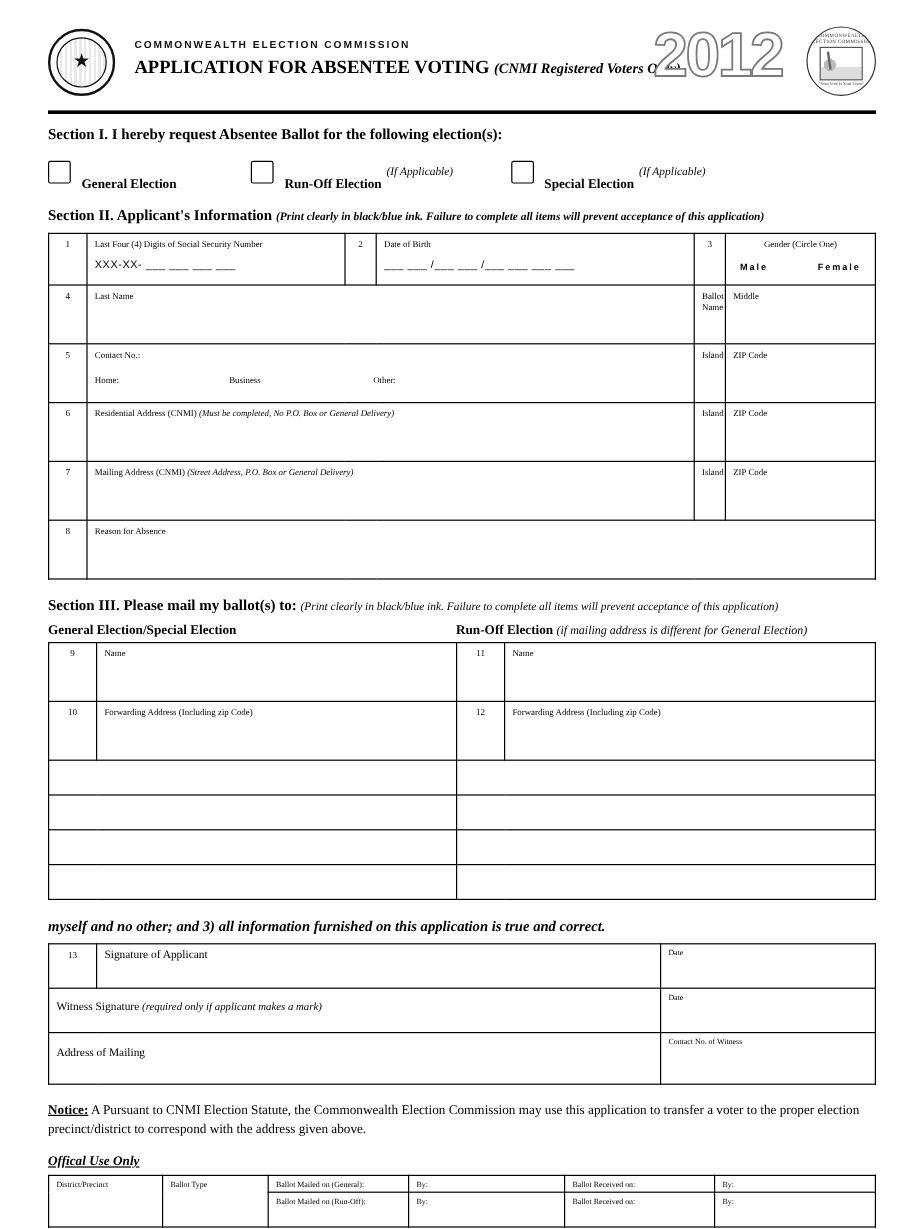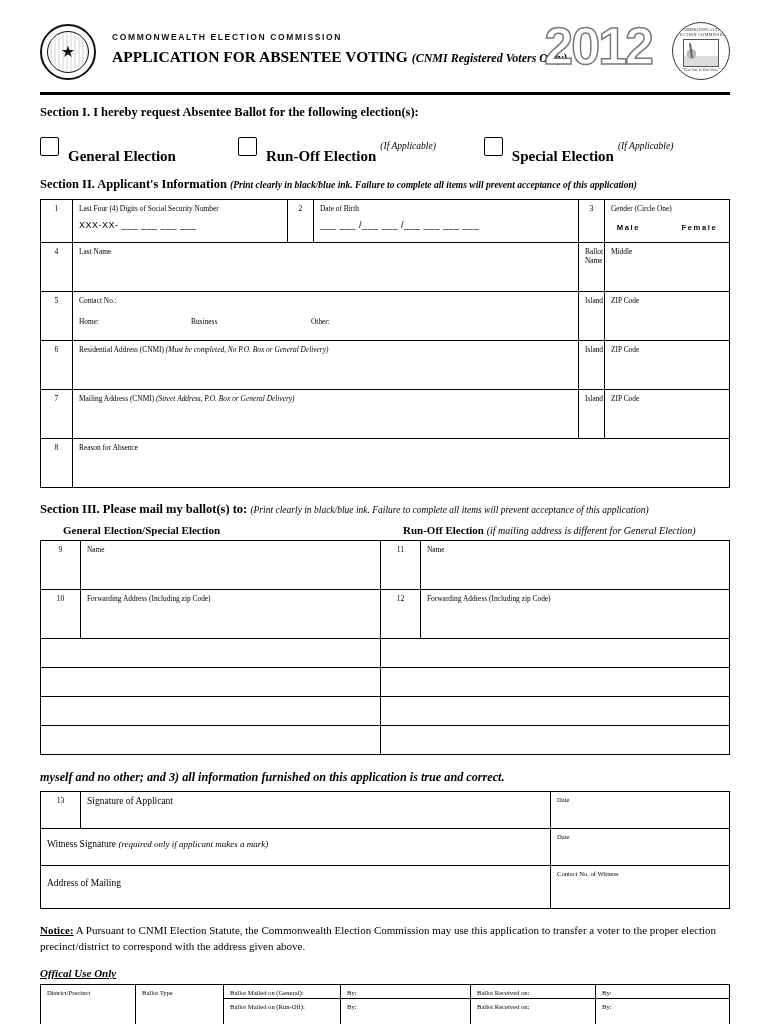--- a/index.html
+++ b/index.html
@@ -171,21 +171,21 @@
   .elec .box {
     width: 19px;
     height: 19px;
     border: 1.6px solid #000;
     border-radius: 2px;
     box-sizing: border-box;
     margin-right: 9px;
   }
   .elec .lbl {
     font-weight: 700;
-    font-size: 15px;
+    font-size: 11px;
     margin-top: 21px;
   }
   .elec .ital {
     font-style: italic;
     font-weight: 400;
     font-size: 9.5px;
     margin-left: 4px;
   }
   .sp1 { width: 62px; }
   .sp2 { width: 48px; }
@@ -245,21 +245,20 @@
   
   .mail-heads {
     display: flex;
     margin-top: 4px;
     margin-bottom: 4px;
   }
   .mail-heads .h1 {
     width: 340px;
     font-weight: 700;
     font-size: 11px;
-    margin-left: 23px;
   }
   .mail-heads .h2 {
     font-weight: 700;
     font-size: 11px;
   }
   .mail-heads .h2 i {
     font-weight: 400;
     font-style: italic;
     font-size: 10px;
     text-align: right;
@@ -361,21 +360,21 @@
         <div class="fld-label">Last Four (4) Digits of Social Security Number</div>
         <div class="value-line">XXX-XX- ___ ___ ___ ___</div>
       </td>
       <td class="num">2</td>
       <td>
         <div class="fld-label">Date of Birth</div>
         <div class="value-line">___  ___ /___  ___ /___  ___  ___  ___</div>
       </td>
       <td class="num">3</td>
       <td>
-        <div class="fld-label" style="">Gender (Circle One)</div>
+        <div class="fld-label" style="text-align:center">Gender (Circle One)</div>
         <div class="gender-row">
           <span>Male</span>
           <span class="gender-gap"></span>
           <span>Female</span>
         </div>
       </td>
     </tr>
     <tr>
       <td class="num">4</td>
       <td class="h-42" colspan="3">

